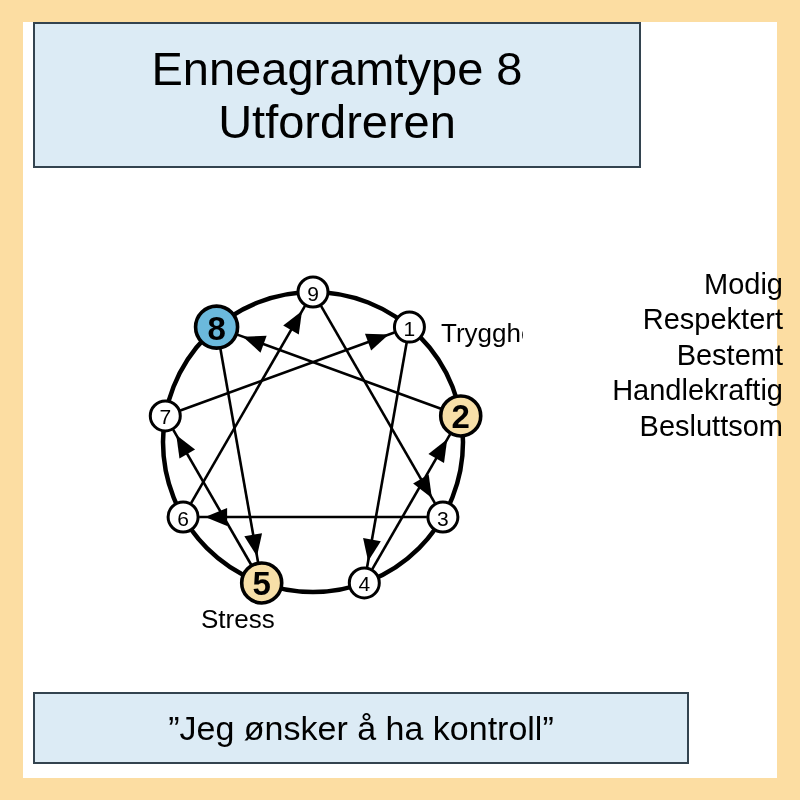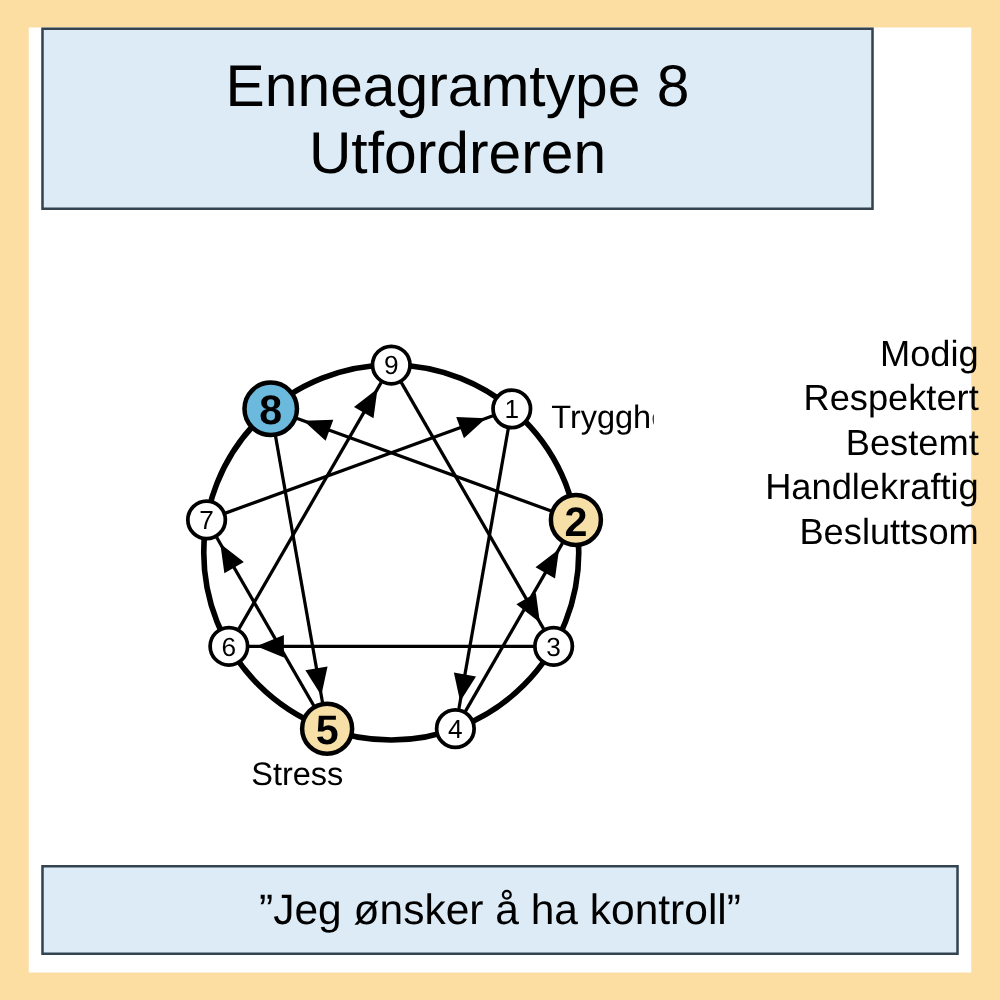--- a/index.html
+++ b/index.html
@@ -37,37 +37,37 @@
     border: 2px solid #33434f;
     display: flex;
     flex-direction: column;
     align-items: center;
     justify-content: center;
   }
 
   #title-panel {
     left: 10px;
     top: 0px;
-    width: 666px;
+    width: 608px;
     height: 146px;
   }
 
   .title-line {
     font-size: 47px;
     line-height: 1.13;
     color: #000000;
     font-weight: normal;
     text-align: center;
     white-space: nowrap;
   }
 
   #quote-panel {
     left: 10px;
     top: 670px;
-    width: 734px;
+    width: 656px;
     height: 72px;
   }
 
   #quote-text {
     font-size: 34px;
     color: #000000;
     text-align: center;
     white-space: nowrap;
   }
 

